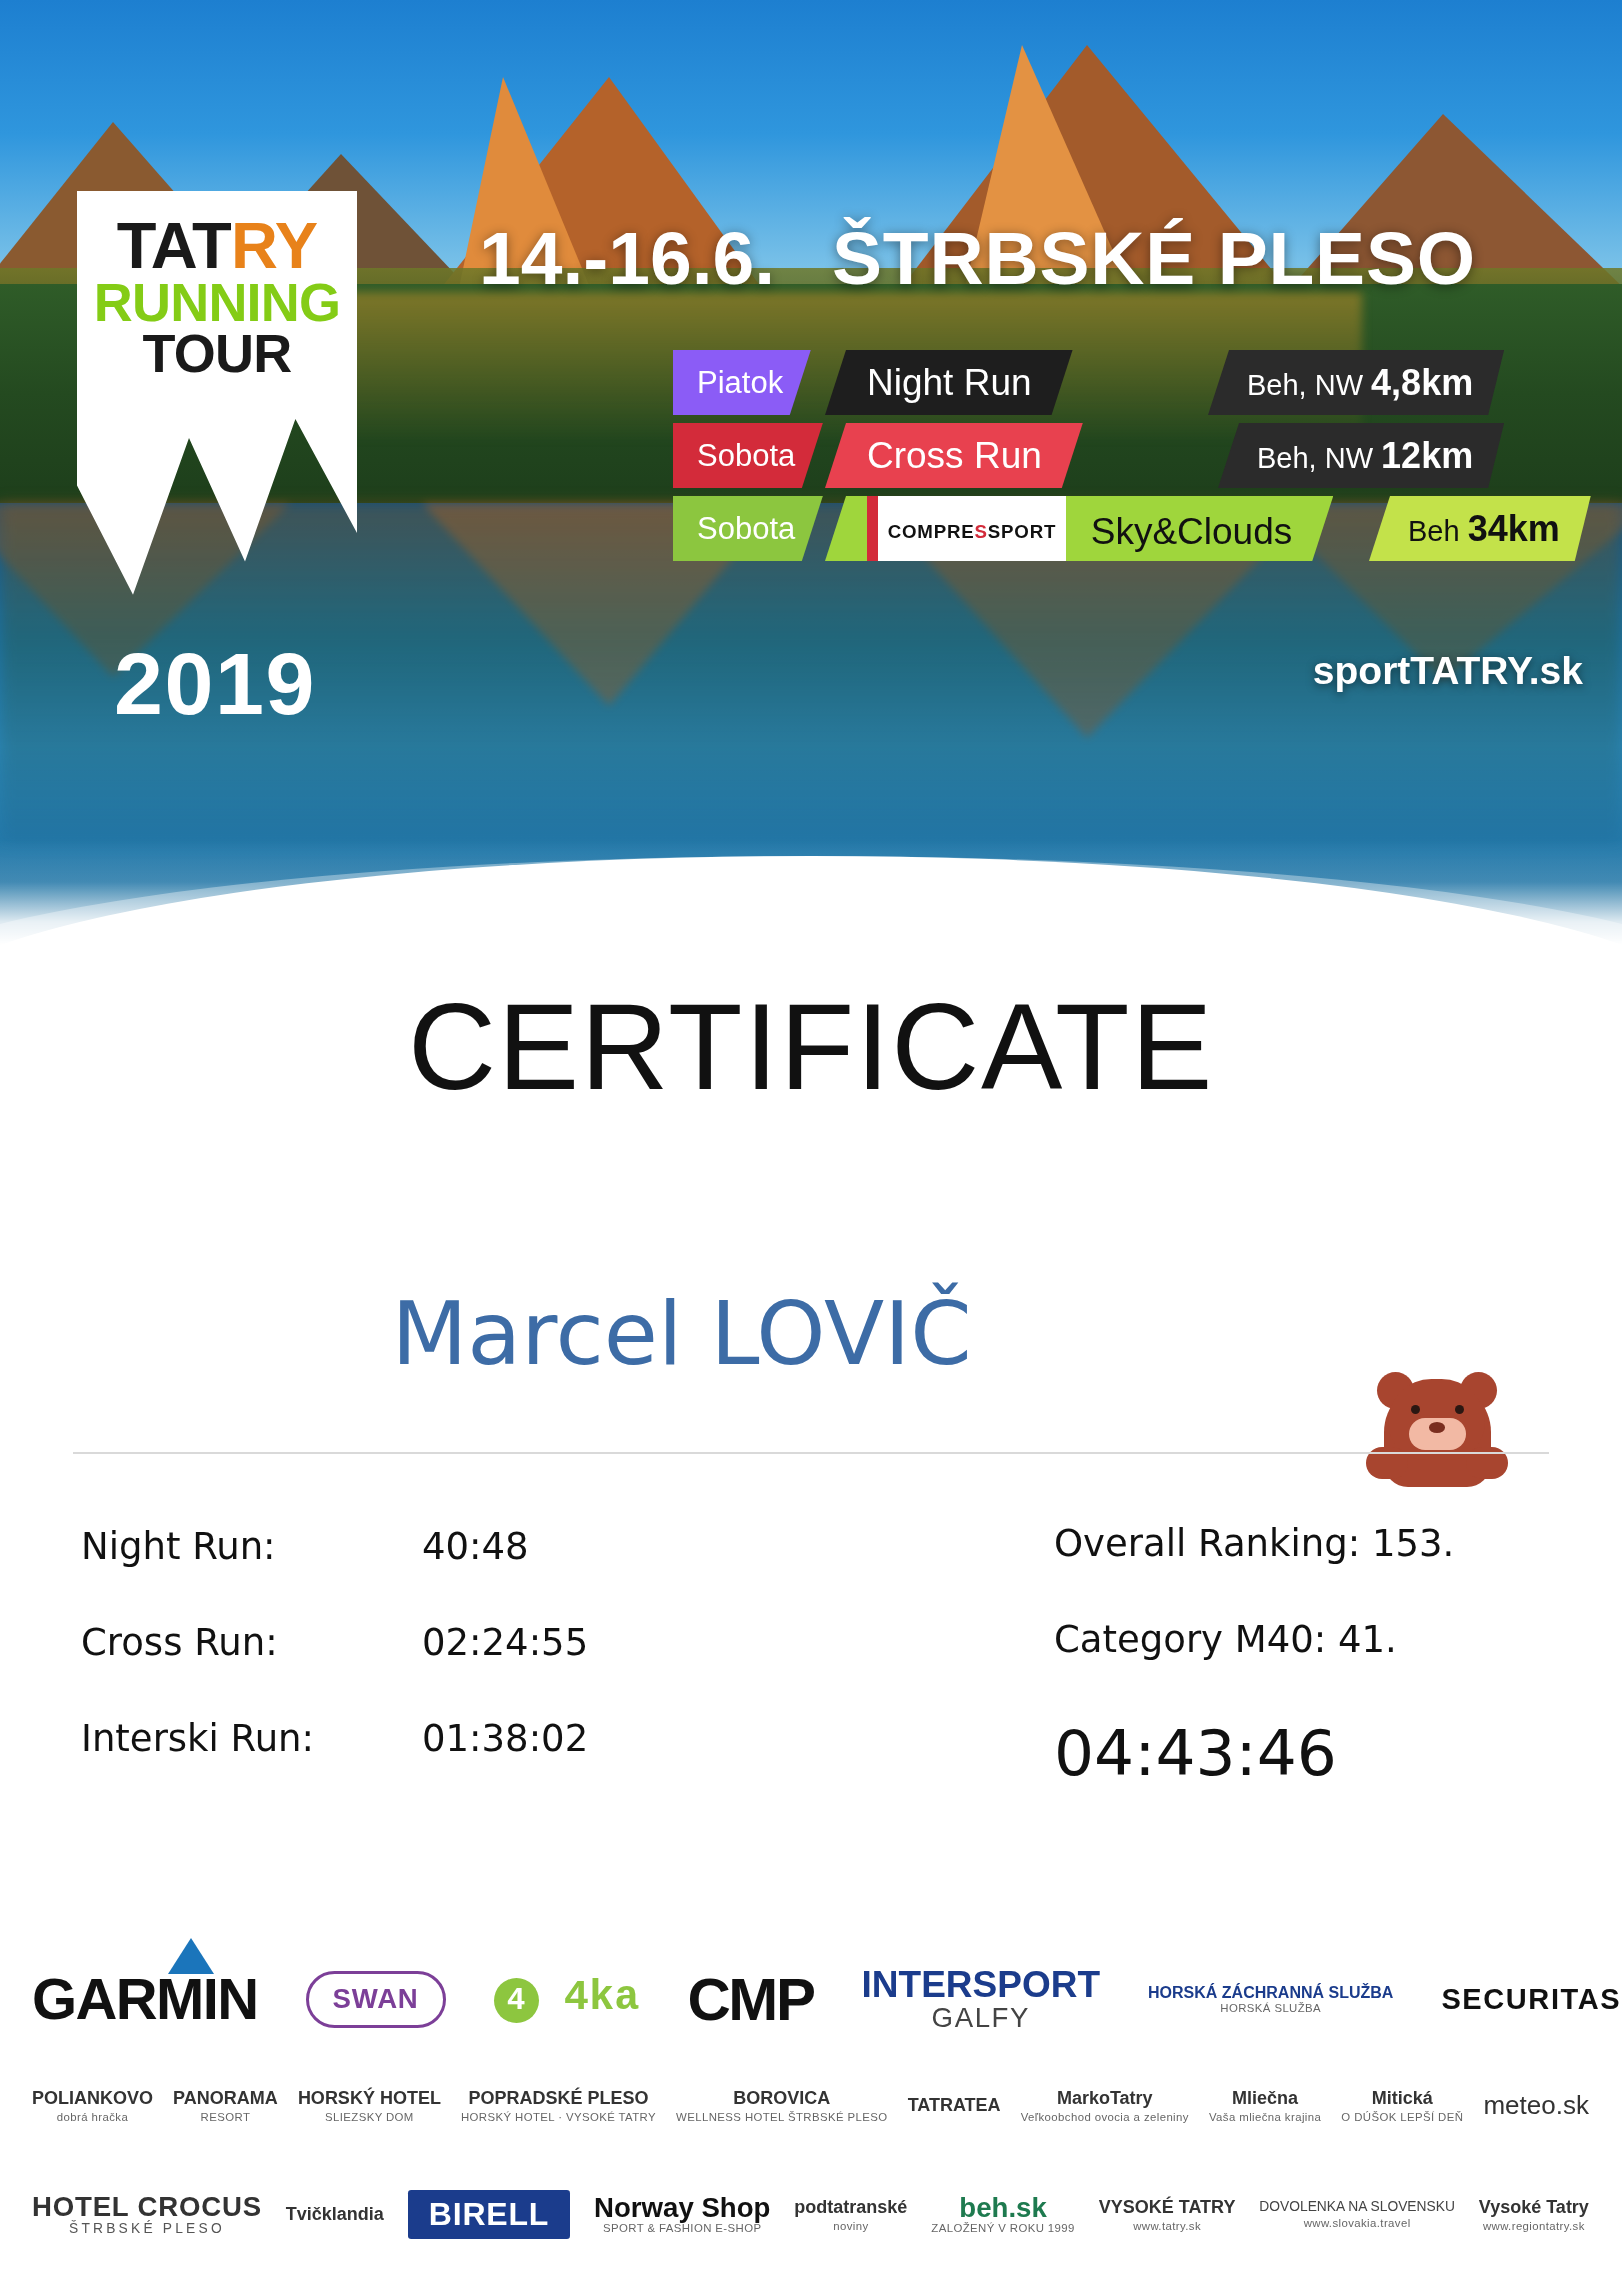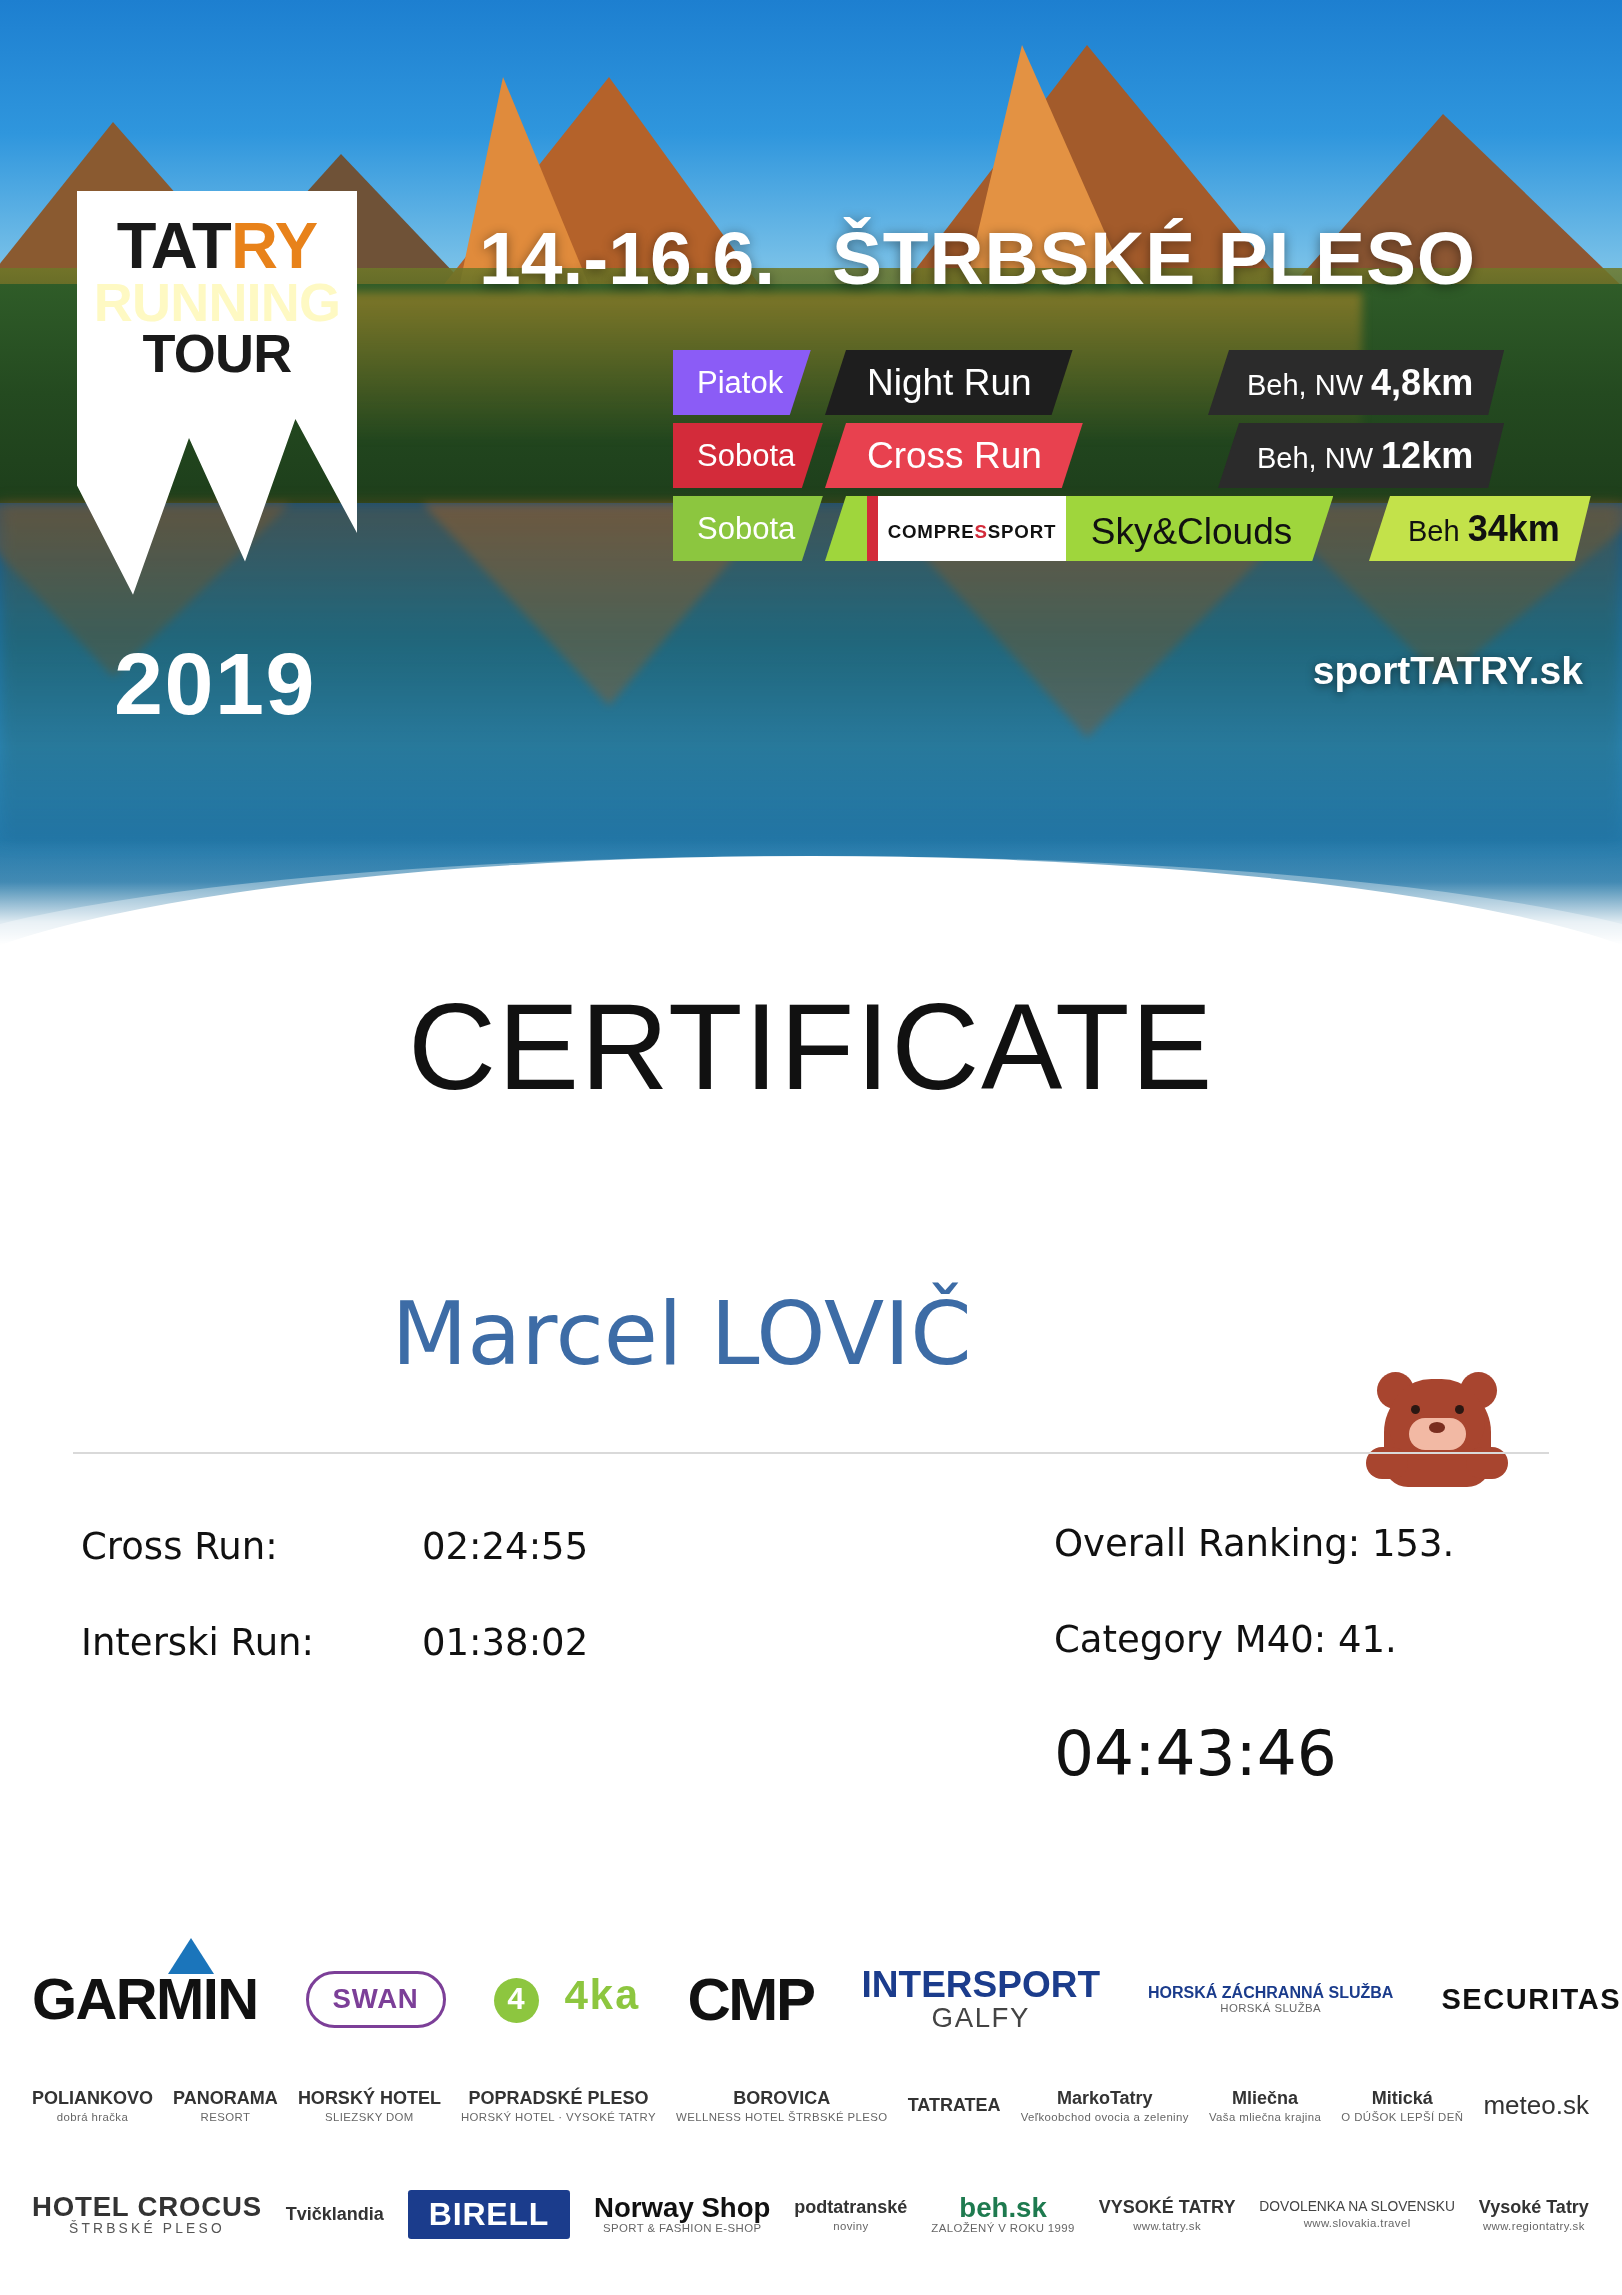--- a/index.html
+++ b/index.html
@@ -137,21 +137,21 @@
   .logo-text {
     position: absolute;
     left: 89px; top: 215px;
     width: 256px;
     text-align: center;
     line-height: 0.95;
   }
   .logo-l1 { font-size: 65px; font-weight: bold; letter-spacing: -0.8px; }
   .logo-l1 .blk { color: #1a1a1a; }
   .logo-l1 .org { color: #e8821a; }
-  .logo-l2 { font-size: 54px; font-weight: bold; color: #fef9c3; letter-spacing: -0.8px; }
+  .logo-l2 { font-size: 54px; font-weight: bold; color: #84cc16; letter-spacing: -0.8px; }
   .logo-l3 { font-size: 54px; font-weight: bold; color: #1a1a1a; letter-spacing: -0.8px; }
   .logo-year {
     position: absolute;
     left: 81px; top: 633px;
     width: 268px;
     text-align: center;
     font-size: 88px;
     font-weight: bold;
     color: #ffffff;
     letter-spacing: 1.6px;
@@ -524,20 +524,24 @@
   <div class="muzzle"></div>
   <div class="nose"></div>
   <div class="arm-l"></div>
   <div class="arm-r"></div>
 </div>
 
 <div class="divider"></div>
 
 <div class="results-left">
   <div class="res-row">
+    <div class="res-label">Night Run:</div>
+    <div class="res-value">40:48</div>
+  </div>
+  <div class="res-row">
     <div class="res-label">Cross Run:</div>
     <div class="res-value">02:24:55</div>
   </div>
   <div class="res-row">
     <div class="res-label">Interski Run:</div>
     <div class="res-value">01:38:02</div>
   </div>
 </div>
 
 <div class="results-right">

